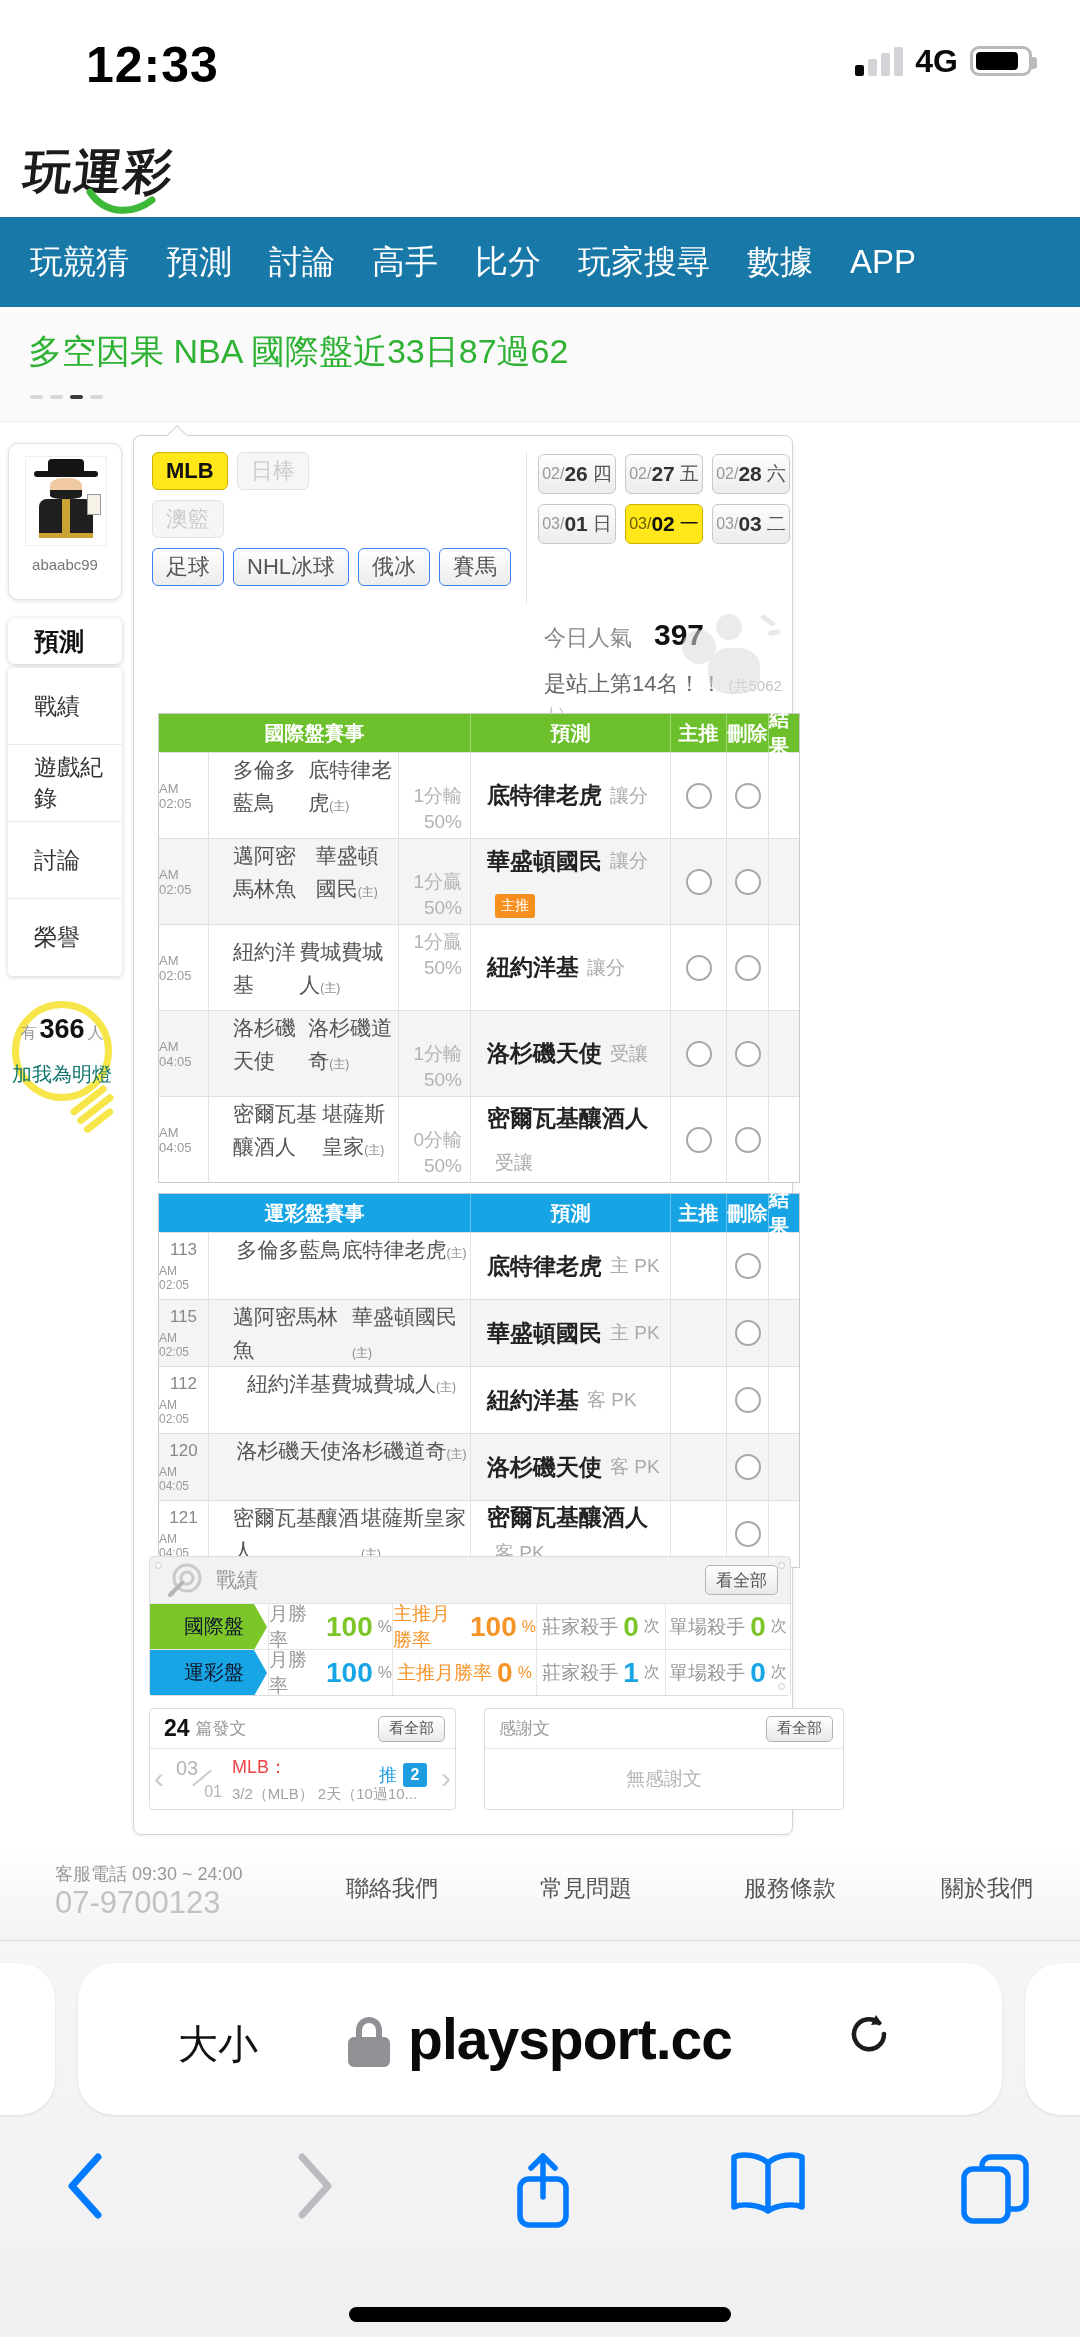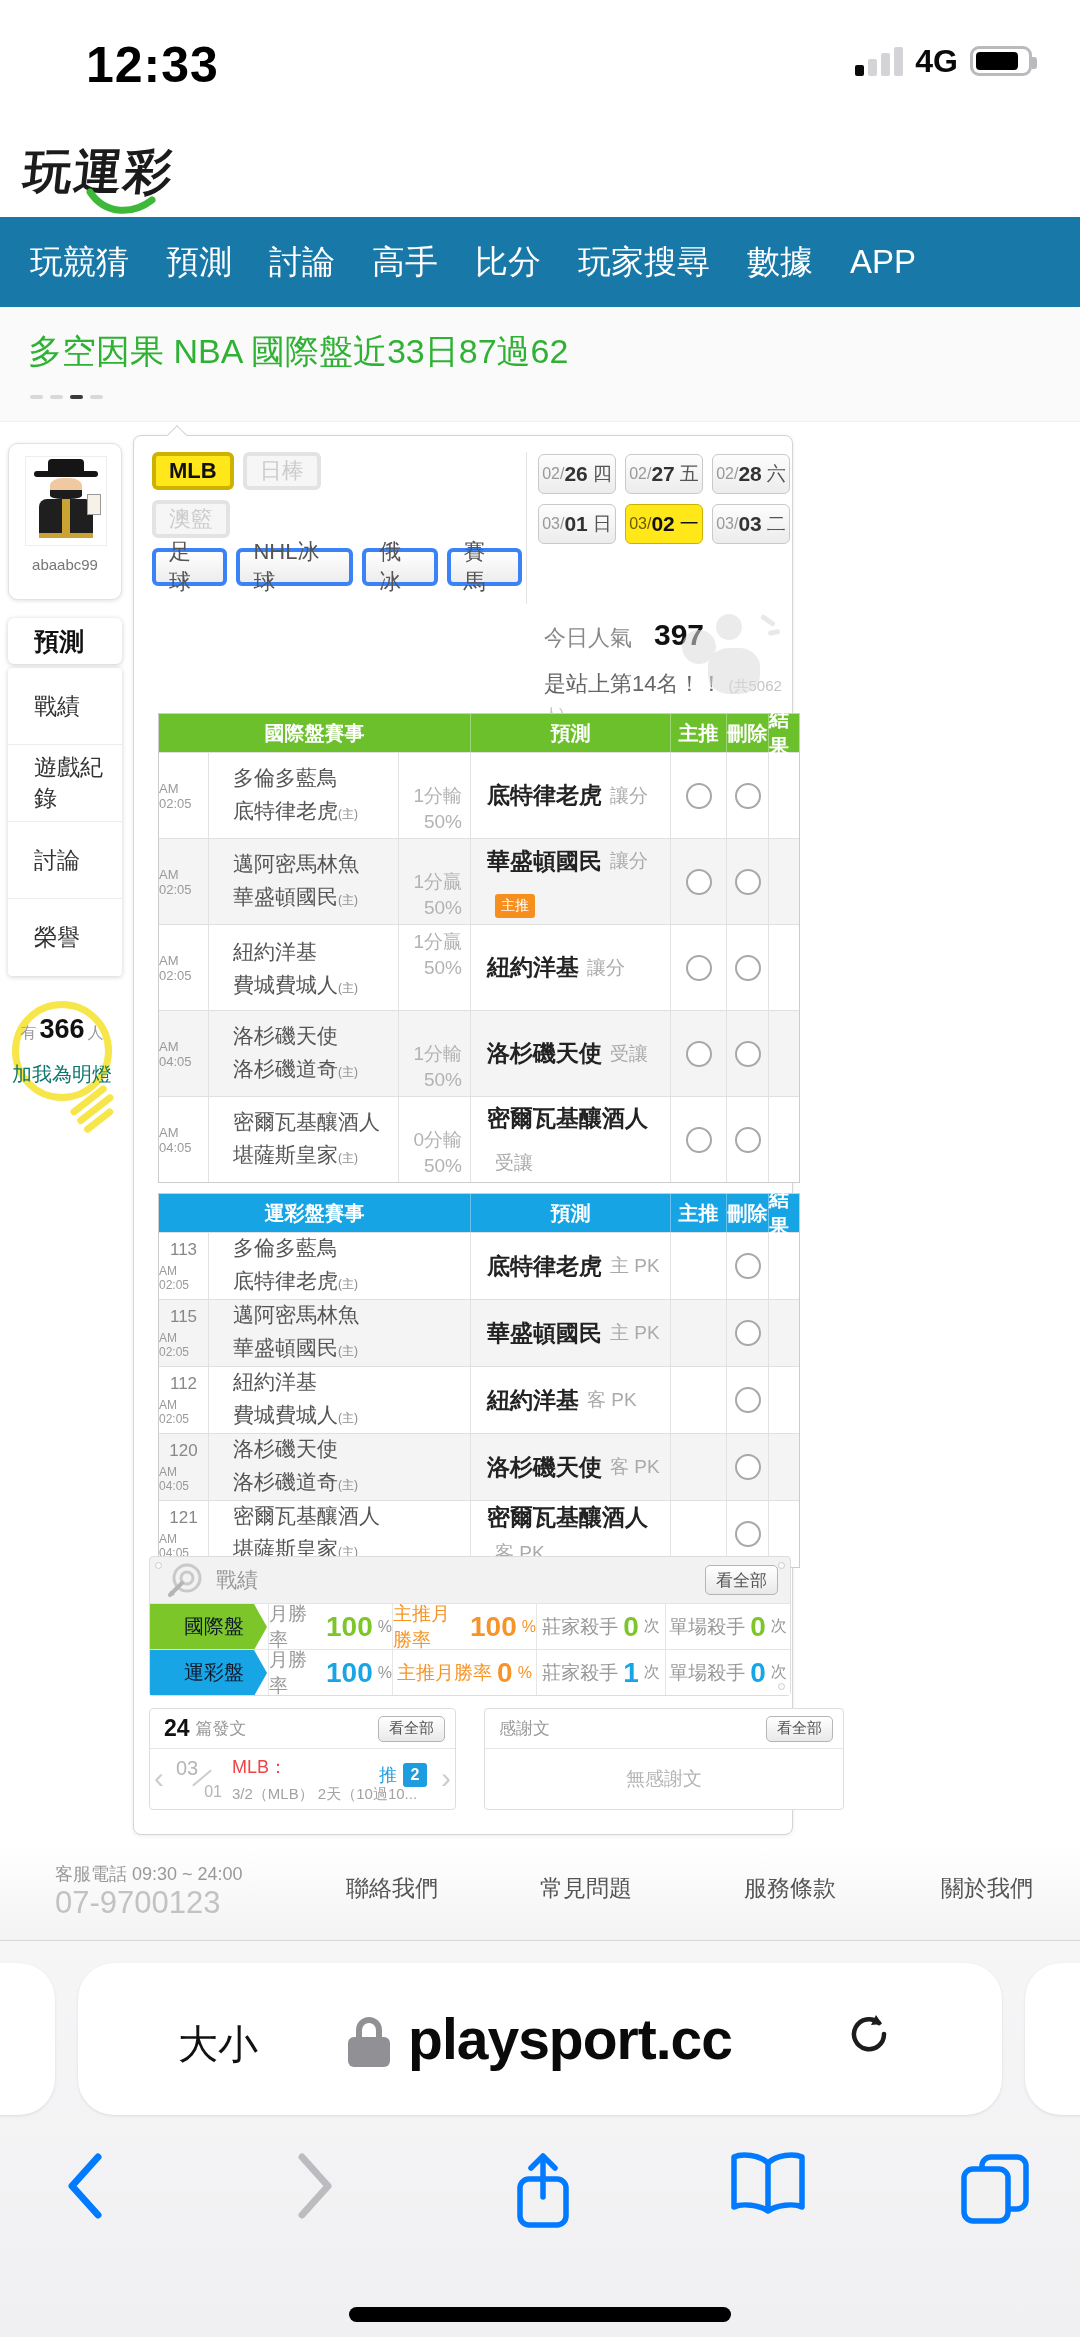--- a/index.html
+++ b/index.html
@@ -72,21 +72,21 @@
   .bulb .base{position:absolute;left:72px;top:96px;width:44px;height:44px;transform:rotate(-38deg);}
   .bulb .base i{display:block;width:100%;height:7px;background:#f7e64a;border-radius:4px;margin-bottom:4px;}
 
   
   .panel{position:absolute;left:133px;top:13px;width:660px;height:1400px;background:#fff;border:1px solid #d4d4d4;border-radius:8px;
     box-shadow:0 1px 4px rgba(0,0,0,.08);}
   .notch{position:absolute;left:36px;top:-8px;width:14px;height:14px;background:#fff;border-left:1px solid #d4d4d4;border-top:1px solid #d4d4d4;transform:rotate(45deg);}
 
   .sports{position:absolute;left:18px;top:16px;width:370px;}
   .srow{display:flex;gap:9px;margin-bottom:10px;}
-  .sbtn{height:38px;padding:0 13px;border-radius:6px;border:4px solid #3b82f6;background:linear-gradient(#fff,#ececec);
+  .sbtn{height:38px;padding:0 13px;border-radius:6px;border:1px solid #3b82f6;background:linear-gradient(#fff,#ececec);
     font-size:22px;color:#555;display:flex;align-items:center;}
   .sbtn.dis{background:#f6f6f6;border-color:#e3e3e3;color:#ccc;}
   .sbtn.sel{background:#ffe71a;border-color:#cdb300;color:#111;font-weight:700;}
   .vdiv{position:absolute;left:392px;top:16px;height:152px;border-left:1px solid #e3e3e3;}
 
   .dates{position:absolute;left:356px;top:18px;width:300px;}
   .drow{display:flex;gap:9px;margin-bottom:10px;padding-left:48px;}
   .dbtn{width:92px;height:40px;border-radius:6px;border:1px solid #c9c9c9;background:linear-gradient(#fdfdfd,#ececec);
     display:flex;align-items:center;justify-content:center;white-space:nowrap;}
   .dbtn .m{font-size:16px;color:#999;} .dbtn .d{font-size:21px;font-weight:700;color:#333;} .dbtn .w{font-size:19px;color:#555;margin-left:5px;}
@@ -114,21 +114,21 @@
   .thead .hc:last-child{border-right:none;}
   .h-event{width:312px;} .h-pick{width:200px;} .h-main{width:56px;} .h-del{width:42px;} .h-res{flex:1;font-size:17px;}
   .thead.green{background:#6cc02b;} .thead.blue{background:#16a4e4;}
   .trow{display:flex;border-top:1px solid #e0e0e0;background:#fff;}
   .trow.alt{background:#f4f4f4;}
   .tc{border-right:1px solid #e2e2e2;display:flex;}
   .tc:last-child{border-right:none;}
   .c-time{width:50px;align-items:center;justify-content:center;font-size:13px;color:#9a9a9a;}
   .c-num{width:50px;flex-direction:column;align-items:center;justify-content:center;gap:4px;}
   .c-num .n{font-size:17px;color:#888;} .c-num .t{font-size:12px;color:#9a9a9a;}
-  .c-teams{flex-direction:column;justify-content:center;padding-left:24px;font-size:21px;color:#555;line-height:33px;}
+  .c-teams{flex-direction:row;justify-content:center;padding-left:24px;font-size:21px;color:#555;line-height:33px;}
   .t1 .c-teams{width:190px;} .t2 .c-teams{width:262px;}
   .c-teams .mk{font-size:12px;color:#8a8a8a;}
   .c-teams.spread{justify-content:space-between;padding-top:10px;padding-bottom:10px;}
   .c-odds{width:72px;flex-direction:column;align-items:flex-end;justify-content:center;padding:26px 8px 0 0;font-size:19px;color:#b3b3b3;line-height:26px;}
   .c-odds.top{padding-top:0;padding-bottom:26px;}
   .c-pick{width:200px;align-items:center;padding-left:16px;flex-wrap:wrap;row-gap:4px;}
   .c-pick .nm{font-size:23px;font-weight:700;color:#222;}
   .c-pick .tp{font-size:19px;color:#aaa;margin-left:8px;}
   .badge-main{display:inline-block;margin-left:8px;background:#f78f1e;color:#fff;font-size:14px;border-radius:3px;padding:3px 6px;}
   .c-main{width:56px;align-items:center;justify-content:center;}

